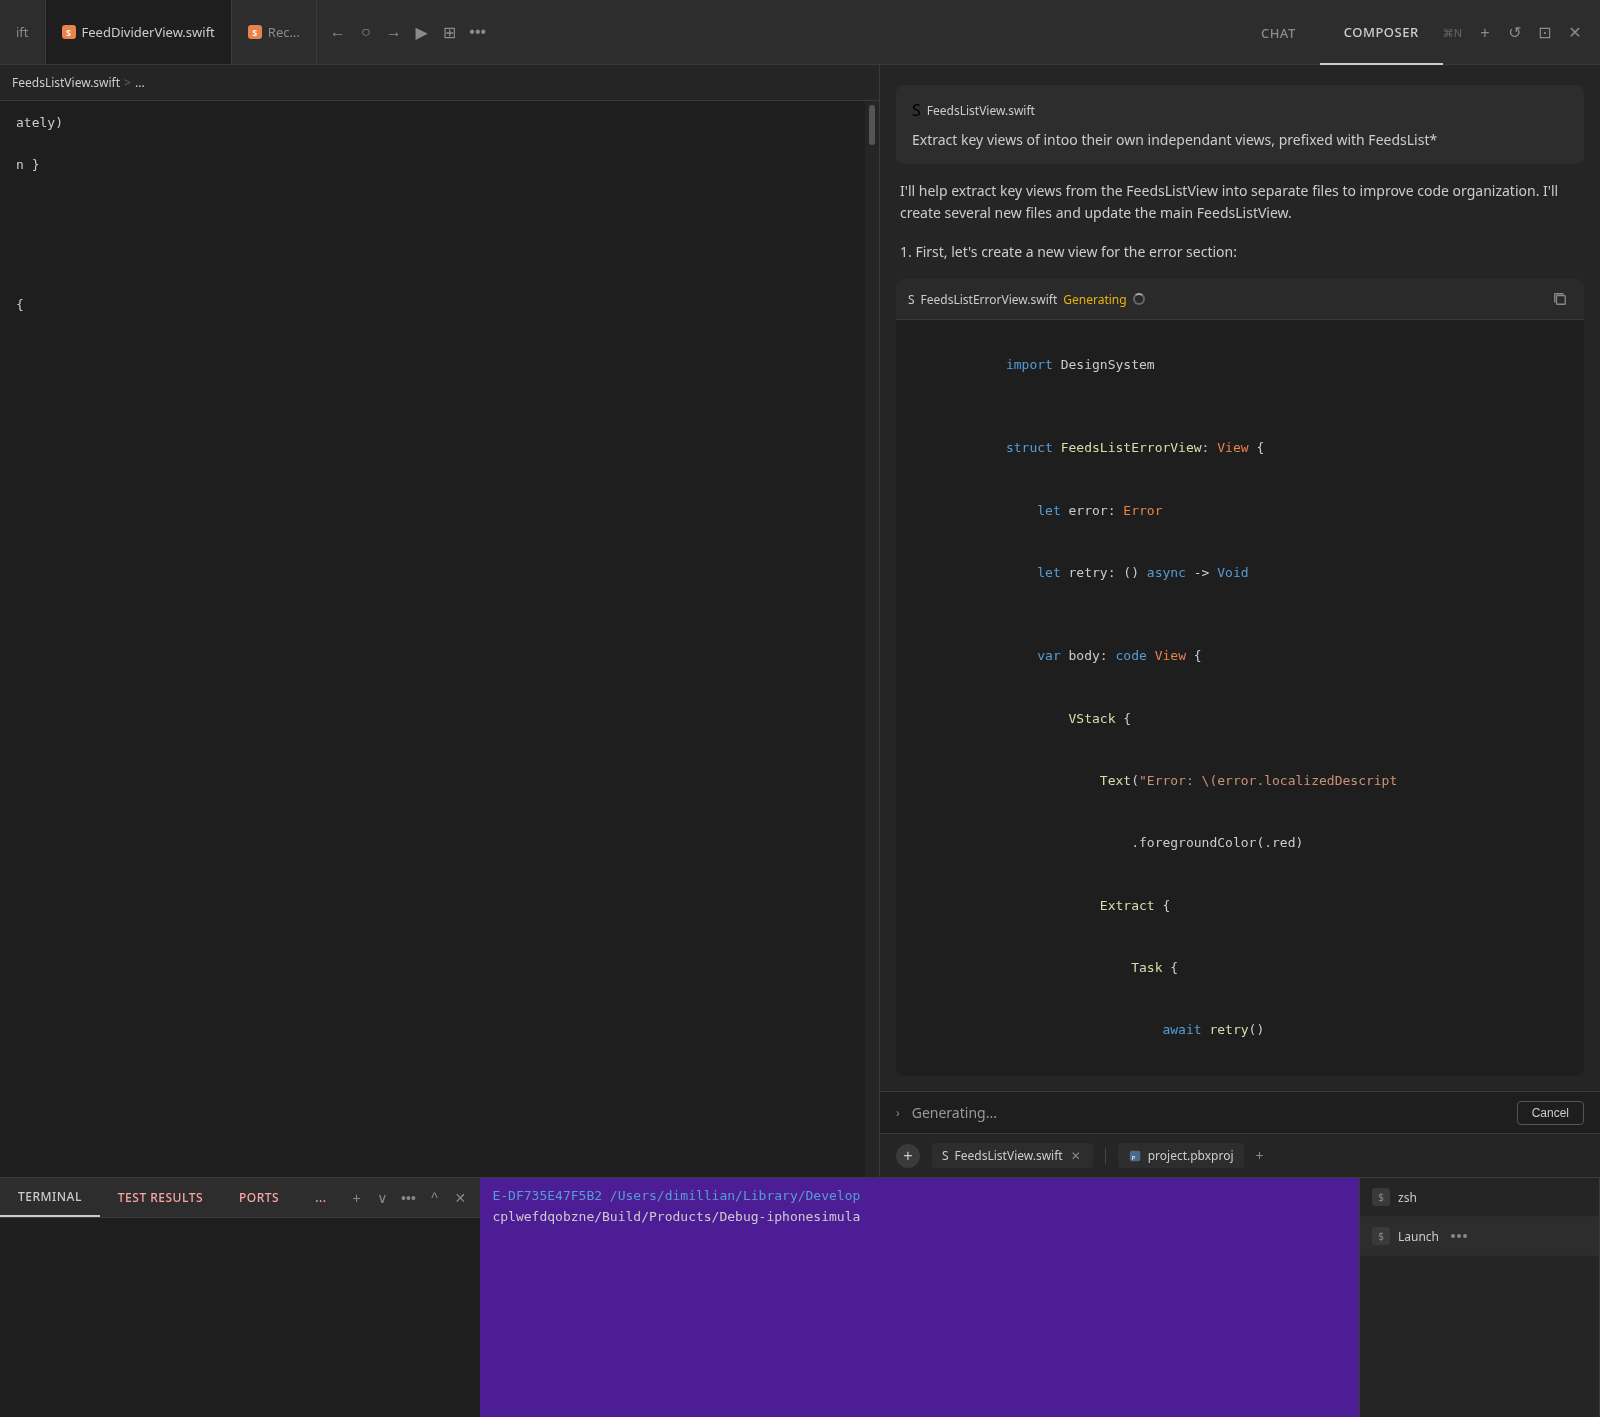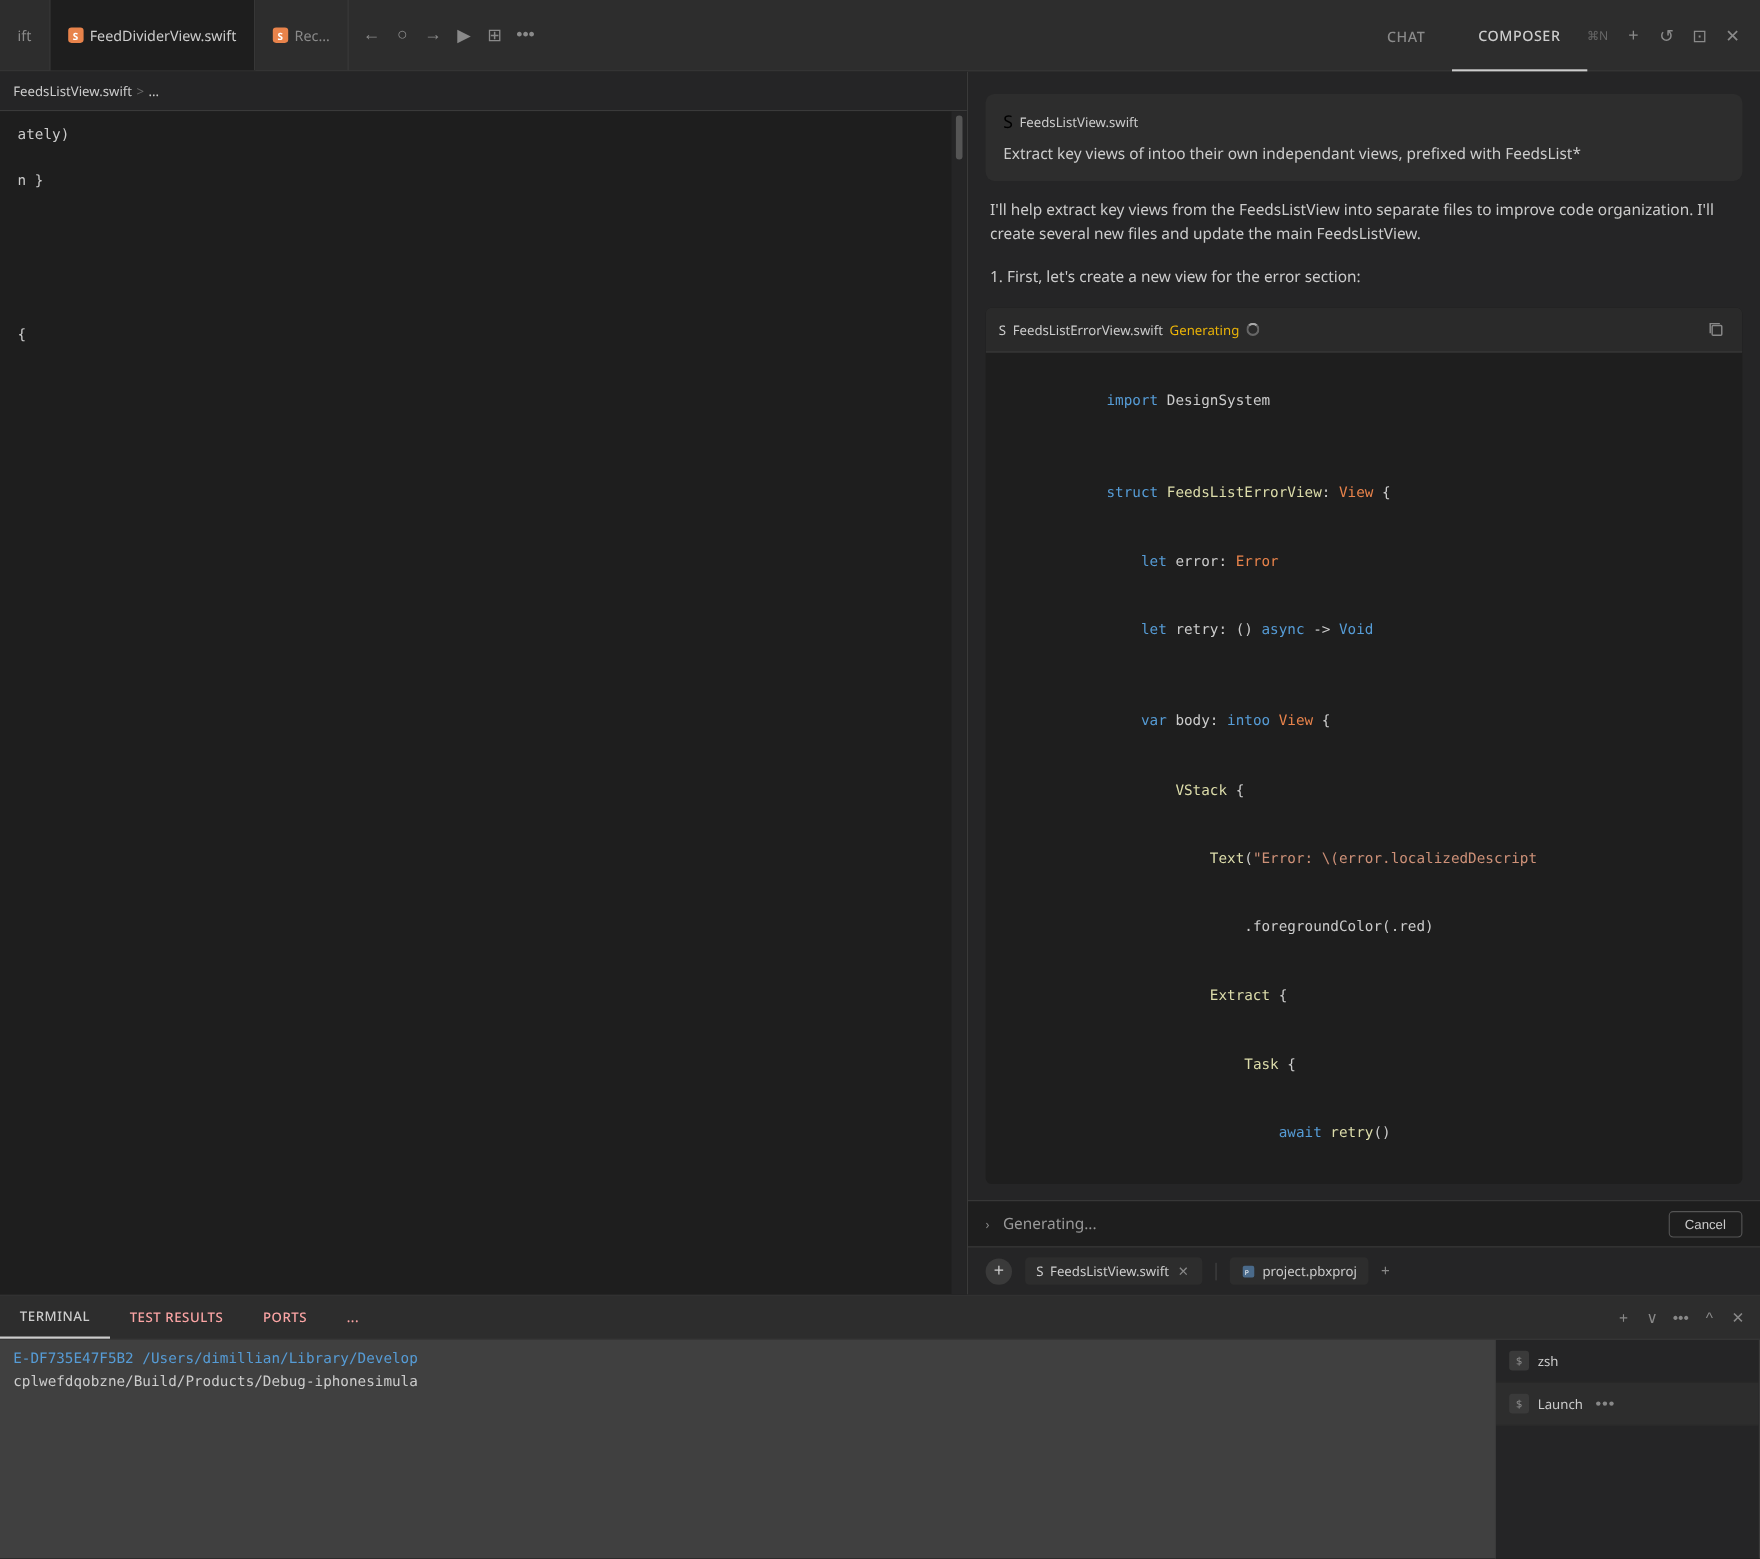--- a/index.html
+++ b/index.html
@@ -285,21 +285,21 @@
       font-size: 12.5px;
       line-height: 1.7;
       overflow-x: hidden;
     }
 
     
     .bottom-panel {
       height: 240px;
       border-top: 1px solid #3a3a3a;
       display: flex;
-      flex-direction: column;
+      flex-direction: row;
       flex-shrink: 0;
       background: #1e1e1e;
     }
     .bottom-tab-bar {
       height: 40px;
       background: #2d2d2d;
       display: flex;
       align-items: stretch;
       border-bottom: 1px solid #3a3a3a;
       flex-shrink: 0;
@@ -340,21 +340,21 @@
     }
 
     
     .terminal-area {
       flex: 1;
       display: flex;
       overflow: hidden;
     }
     .terminal-main {
       flex: 1;
-      background: #404040;
+      background: #4c1d95;
       padding: 8px 12px;
       font-family: 'SF Mono', 'Monaco', 'Menlo', monospace;
       font-size: 12px;
       color: #cccccc;
       overflow: hidden;
       border-right: 1px solid #3a3a3a;
     }
     .terminal-sidebar {
       width: 240px;
       background: #252526;
@@ -607,21 +607,21 @@
             <span class="code-blue">struct</span> <span class="code-yellow">FeedsListErrorView</span><span>: </span><span class="code-orange">View</span> <span>{</span>
           </div>
           <div class="code-line">
             &nbsp;&nbsp;&nbsp;&nbsp;<span class="code-blue">let</span> error: <span class="code-orange">Error</span>
           </div>
           <div class="code-line">
             &nbsp;&nbsp;&nbsp;&nbsp;<span class="code-blue">let</span> retry: () <span class="code-blue">async</span> -&gt; <span class="code-blue">Void</span>
           </div>
           <div class="code-line">&nbsp;</div>
           <div class="code-line">
-            &nbsp;&nbsp;&nbsp;&nbsp;<span class="code-blue">var</span> body: <span class="code-blue">intoo</span> <span class="code-orange">View</span> <span>{</span>
+            &nbsp;&nbsp;&nbsp;&nbsp;<span class="code-blue">var</span> body: <span class="code-blue">code</span> <span class="code-orange">View</span> <span>{</span>
           </div>
           <div class="code-line">
             &nbsp;&nbsp;&nbsp;&nbsp;&nbsp;&nbsp;&nbsp;&nbsp;<span class="code-yellow">VStack</span> <span>{</span>
           </div>
           <div class="code-line">
             &nbsp;&nbsp;&nbsp;&nbsp;&nbsp;&nbsp;&nbsp;&nbsp;&nbsp;&nbsp;&nbsp;&nbsp;<span class="code-yellow">Text</span>(<span class="code-string">"Error: \(error.localizedDescript</span>
           </div>
           <div class="code-line">
             &nbsp;&nbsp;&nbsp;&nbsp;&nbsp;&nbsp;&nbsp;&nbsp;&nbsp;&nbsp;&nbsp;&nbsp;&nbsp;&nbsp;&nbsp;&nbsp;<span>.foregroundColor(.red)</span>
           </div>

